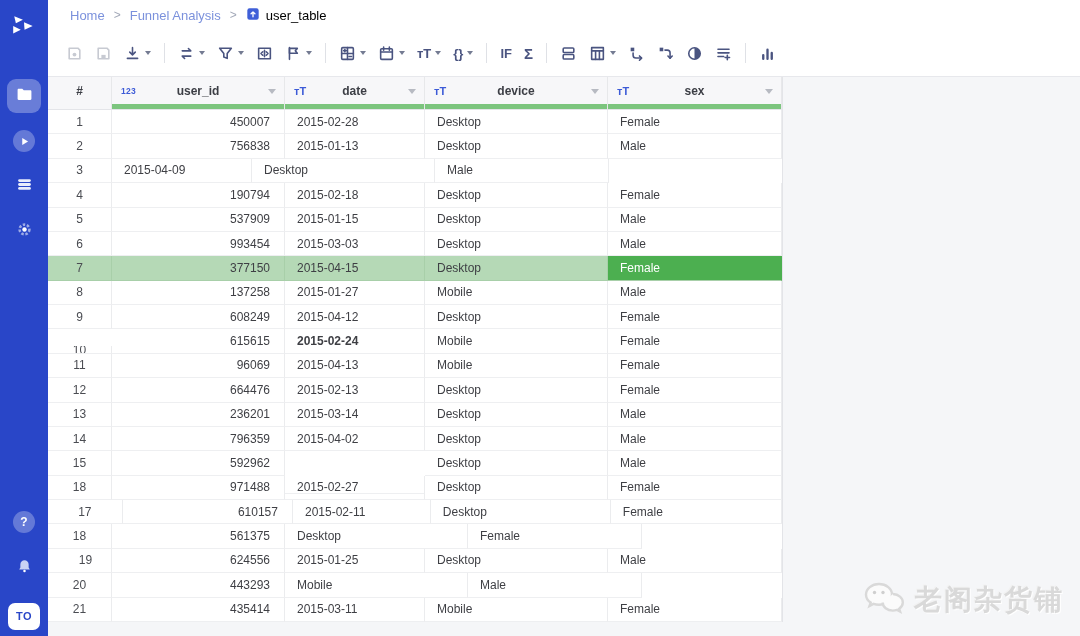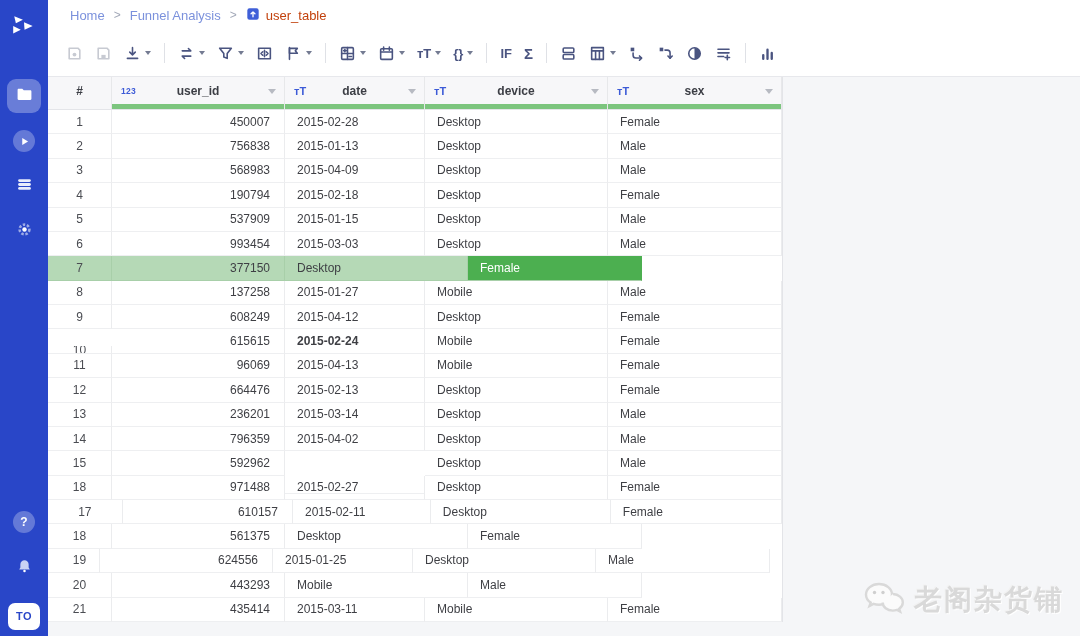--- a/index.html
+++ b/index.html
@@ -12,21 +12,21 @@
   .sb-logo{position:absolute;left:0;top:10px;width:48px;height:34px;display:flex;align-items:center;justify-content:center;}
   .sb-item{position:absolute;left:0;width:48px;height:36px;display:flex;align-items:center;justify-content:center;cursor:pointer;}
   .sb-box{width:34px;height:34px;border-radius:9px;display:flex;align-items:center;justify-content:center;}
   .sb-box.active{background:rgba(255,255,255,.30);}
   .sb-circle{width:22px;height:22px;border-radius:50%;background:rgba(255,255,255,.28);display:flex;align-items:center;justify-content:center;color:#fff;font-size:12px;font-weight:bold;}
   .sb-avatar{width:32px;height:27px;background:#fff;border-radius:7px;display:flex;align-items:center;justify-content:center;color:#2946c8;font-weight:bold;font-size:11px;letter-spacing:.5px;}
   
   .topbar{position:absolute;left:48px;top:0;right:0;height:30px;background:#fff;display:flex;align-items:center;padding-left:22px;}
   .crumb-link{color:#7b91dc;font-size:13px;cursor:pointer;}
   .crumb-sep{color:#a3a9b8;font-size:12px;margin:0 9px;}
-  .crumb-current{color:#c2410c;font-size:13px;display:flex;align-items:center;gap:6px;}
+  .crumb-current{color:#000000;font-size:13px;display:flex;align-items:center;gap:6px;}
   
   .toolbar{position:absolute;left:48px;top:30px;right:0;height:46px;background:#fff;border-bottom:1px solid #e7e8ec;display:flex;align-items:center;padding-left:12px;}
   .tool{display:flex;align-items:center;gap:3px;padding:4px 6px;color:#4a5480;cursor:pointer;border-radius:3px;}
   .tool.disabled{color:#c7cad2;cursor:default;}
   .tool svg{width:17px;height:17px;display:block;}
   .tool .txt-ic{font-weight:bold;font-size:13px;line-height:17px;}
   .tool .txt-ic.big{font-size:15px;}
   .caret{width:0;height:0;border-left:3.5px solid transparent;border-right:3.5px solid transparent;border-top:4px solid #747b92;margin-left:1px;}
   .sep{width:1px;height:20px;background:#dfe1e6;margin:0 7px;flex:none;}
   
@@ -325,21 +325,20 @@
         </div>
         <div class="g-row">
           <div class="g-cell c-num" style="width: 64px;">2</div>
           <div class="g-cell c-right" style="width: 173px;">756838</div>
           <div class="g-cell" style="width: 140px;">2015-01-13</div>
           <div class="g-cell" style="width: 183px;">Desktop</div>
           <div class="g-cell" style="width: 174px;">Male</div>
         </div>
         <div class="g-row">
           <div class="g-cell c-num" style="width: 64px;">3</div>
-          <div class="g-cell c-right" style="width: 173px;">568983</div>
           <div class="g-cell" style="width: 140px;">2015-04-09</div>
           <div class="g-cell" style="width: 183px;">Desktop</div>
           <div class="g-cell" style="width: 174px;">Male</div>
         </div>
         <div class="g-row">
           <div class="g-cell c-num" style="width: 64px;">4</div>
           <div class="g-cell c-right" style="width: 173px;">190794</div>
           <div class="g-cell" style="width: 140px;">2015-02-18</div>
           <div class="g-cell" style="width: 183px;">Desktop</div>
           <div class="g-cell" style="width: 174px;">Female</div>
@@ -354,20 +353,21 @@
         <div class="g-row">
           <div class="g-cell c-num" style="width: 64px;">6</div>
           <div class="g-cell c-right" style="width: 173px;">993454</div>
           <div class="g-cell" style="width: 140px;">2015-03-03</div>
           <div class="g-cell" style="width: 183px;">Desktop</div>
           <div class="g-cell" style="width: 174px;">Male</div>
         </div>
         <div class="g-row selected">
           <div class="g-cell c-num" style="width: 64px;">7</div>
           <div class="g-cell c-right" style="width: 173px;">377150</div>
+          <div class="g-cell" style="width: 140px;">2015-04-15</div>
           <div class="g-cell" style="width: 183px;">Desktop</div>
           <div class="g-cell cell-active" style="width: 174px;">Female</div>
         </div>
         <div class="g-row">
           <div class="g-cell c-num" style="width: 64px;">8</div>
           <div class="g-cell c-right" style="width: 173px;">137258</div>
           <div class="g-cell" style="width: 140px;">2015-01-27</div>
           <div class="g-cell" style="width: 183px;">Mobile</div>
           <div class="g-cell" style="width: 174px;">Male</div>
         </div>
@@ -434,21 +434,21 @@
           <div class="g-cell" style="width: 183px;">Desktop</div>
           <div class="g-cell" style="width: 174px;">Female</div>
         </div>
         <div class="g-row">
           <div class="g-cell c-num" style="width: 64px;">18</div>
           <div class="g-cell c-right" style="width: 173px;">561375</div>
           <div class="g-cell" style="width: 183px;">Desktop</div>
           <div class="g-cell" style="width: 174px;">Female</div>
         </div>
         <div class="g-row">
-          <div class="g-cell c-num" style="width: 52px; padding-left: 16px;">19</div>
+          <div class="g-cell c-num" style="width: 64px; padding-left: 16px;">19</div>
           <div class="g-cell c-right" style="width: 173px;">624556</div>
           <div class="g-cell" style="width: 140px;">2015-01-25</div>
           <div class="g-cell" style="width: 183px;">Desktop</div>
           <div class="g-cell" style="width: 174px;">Male</div>
         </div>
         <div class="g-row">
           <div class="g-cell c-num" style="width: 64px;">20</div>
           <div class="g-cell c-right" style="width: 173px;">443293</div>
           <div class="g-cell" style="width: 183px;">Mobile</div>
           <div class="g-cell" style="width: 174px;">Male</div>

